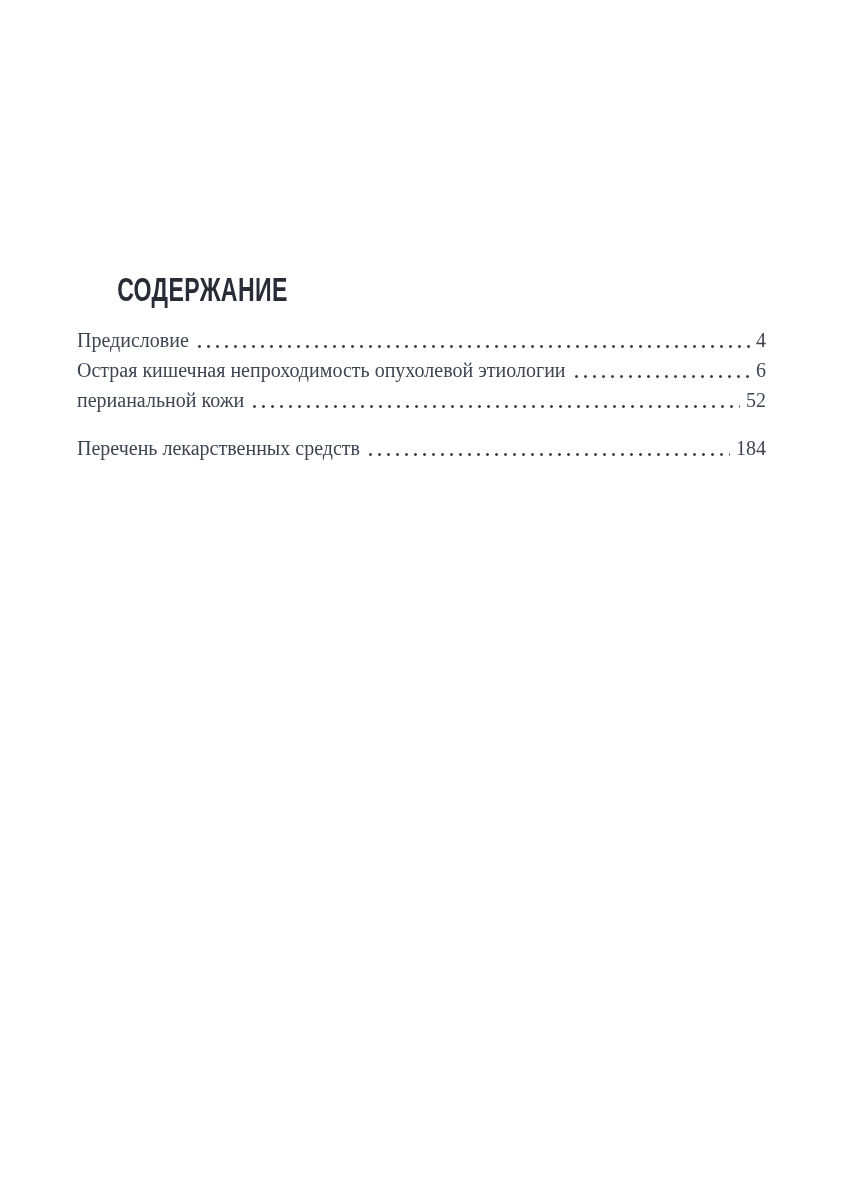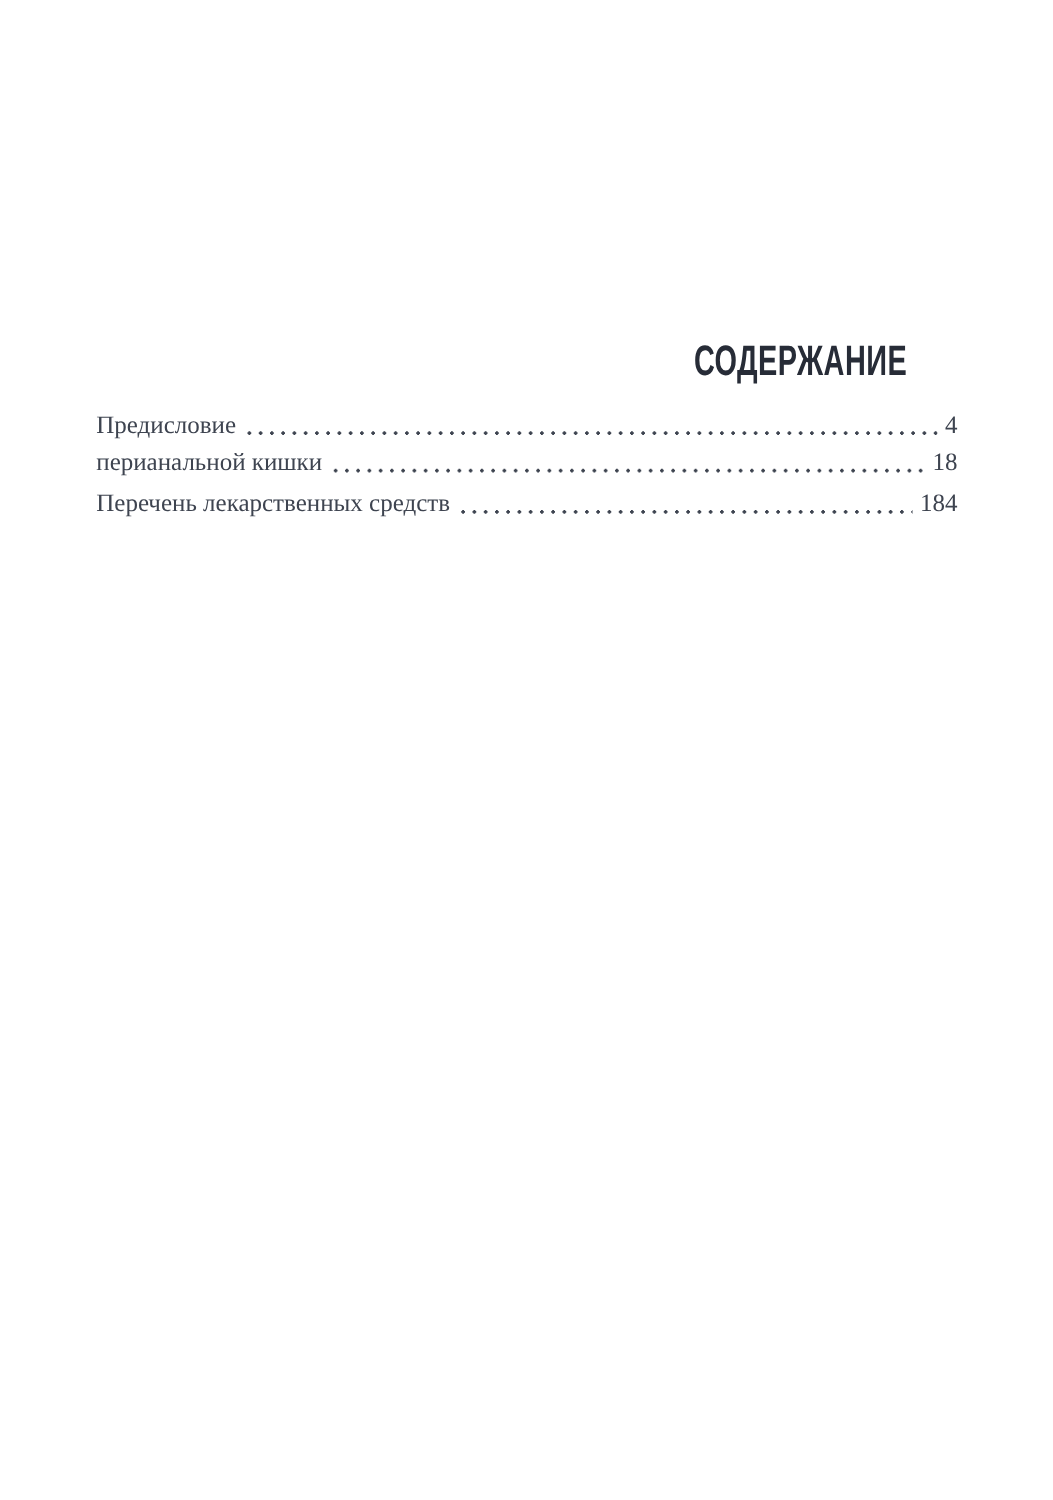--- a/index.html
+++ b/index.html
@@ -16,21 +16,21 @@
     color: #3e4450;
   }
   .page {
     box-sizing: border-box;
     width: 842px;
     height: 1200px;
     padding: 0 76px 0 77px;
   }
   .title-wrap {
     margin: 272px 0 23px 0;
-    text-align: right;
+    text-align: left;
     height: 34px;
     line-height: 34px;
   }
   .title {
     display: inline-block;
     font-family: "Liberation Sans", sans-serif;
     font-weight: 700;
     font-size: 34px;
     color: #272c37;
     letter-spacing: 0.5px;
@@ -41,21 +41,21 @@
   .toc {
     font-size: 20px;
     line-height: 22px;
   }
   .toc-entry {
     margin-bottom: 8px;
   }
   .toc-entry.first {
   }
   .toc-entry.last {
-    margin-top: 11px;
+    margin-top: 26px;
   }
   .row {
     display: flex;
     align-items: flex-end;
   }
   .t, .t-line {
     white-space: nowrap;
   }
   .leader {
     flex: 1 1 auto;
@@ -82,26 +82,31 @@
   </div>
 
   <div class="toc">
 
     <div class="toc-entry first row">
       <span class="t">Предисловие</span>
       <span class="leader"></span>
       <span class="pg">4</span>
     </div>
 
+    <div class="toc-entry row">
+      <span class="t">Острая кишечная непроходимость опухолевой этиологии</span>
+      <span class="leader"></span>
+      <span class="pg">6</span>
+    </div>
 
     <div class="toc-entry">
       <div class="row">
-        <span class="t">перианальной кишки</span>
+        <span class="t">перианальной кожи</span>
         <span class="leader"></span>
-        <span class="pg">18</span>
+        <span class="pg">52</span>
       </div>
     </div>
 
 
 
     <div class="toc-entry last row">
       <span class="t">Перечень лекарственных средств</span>
       <span class="leader"></span>
       <span class="pg">184</span>
     </div>

